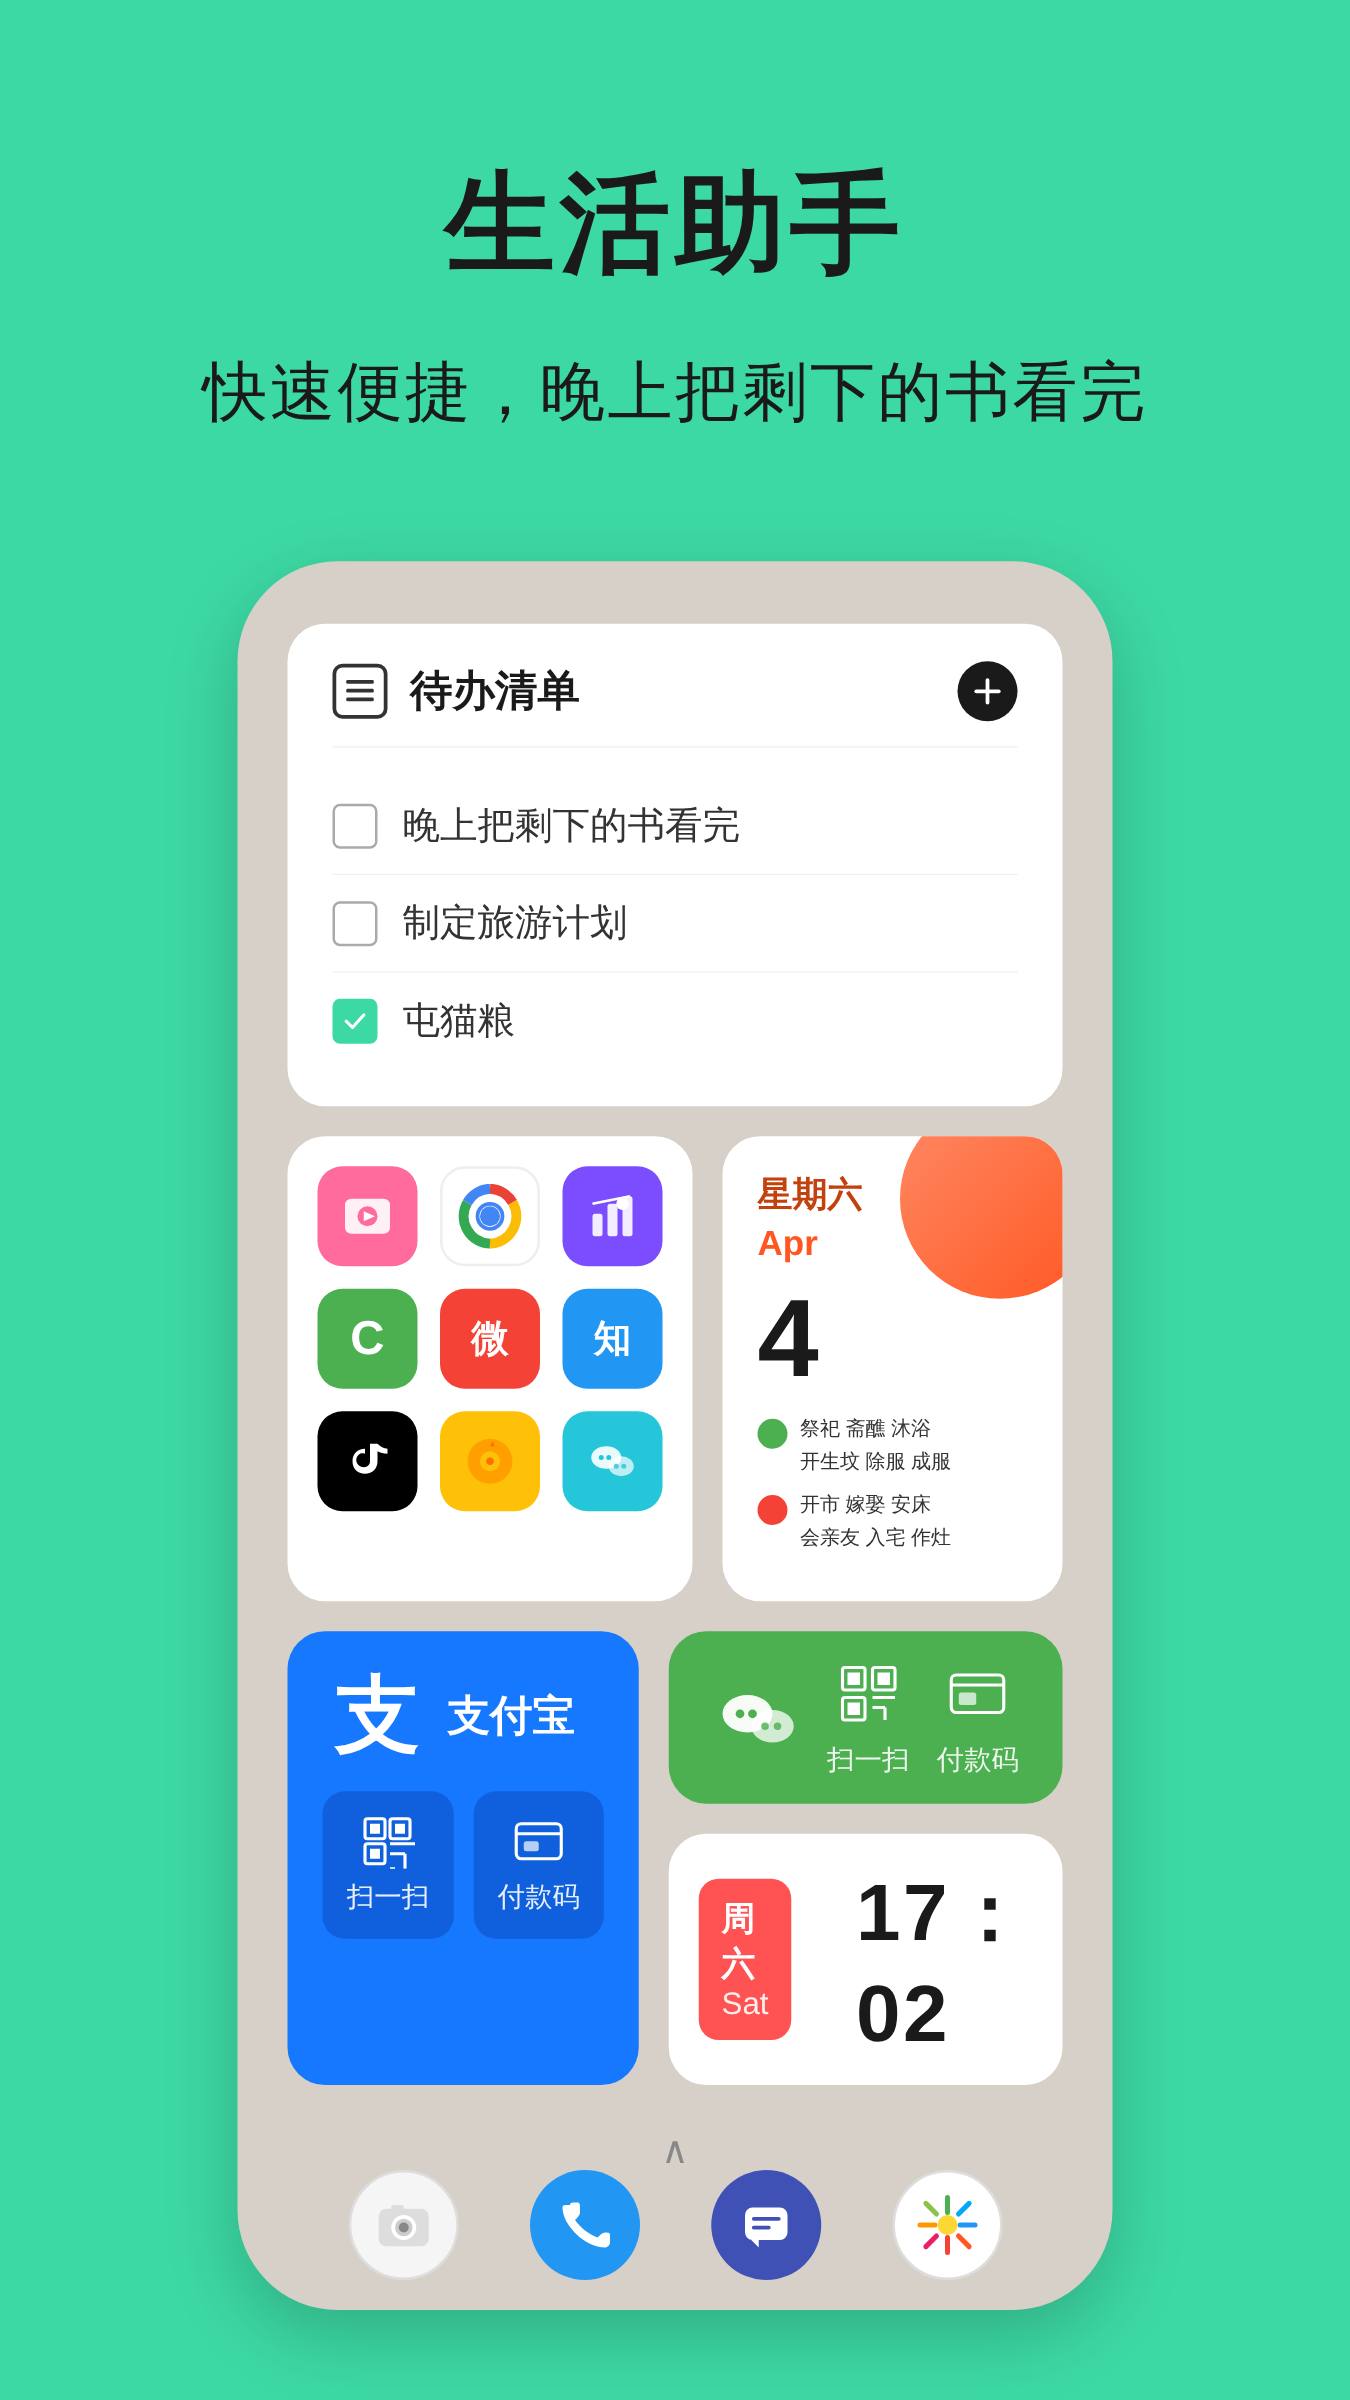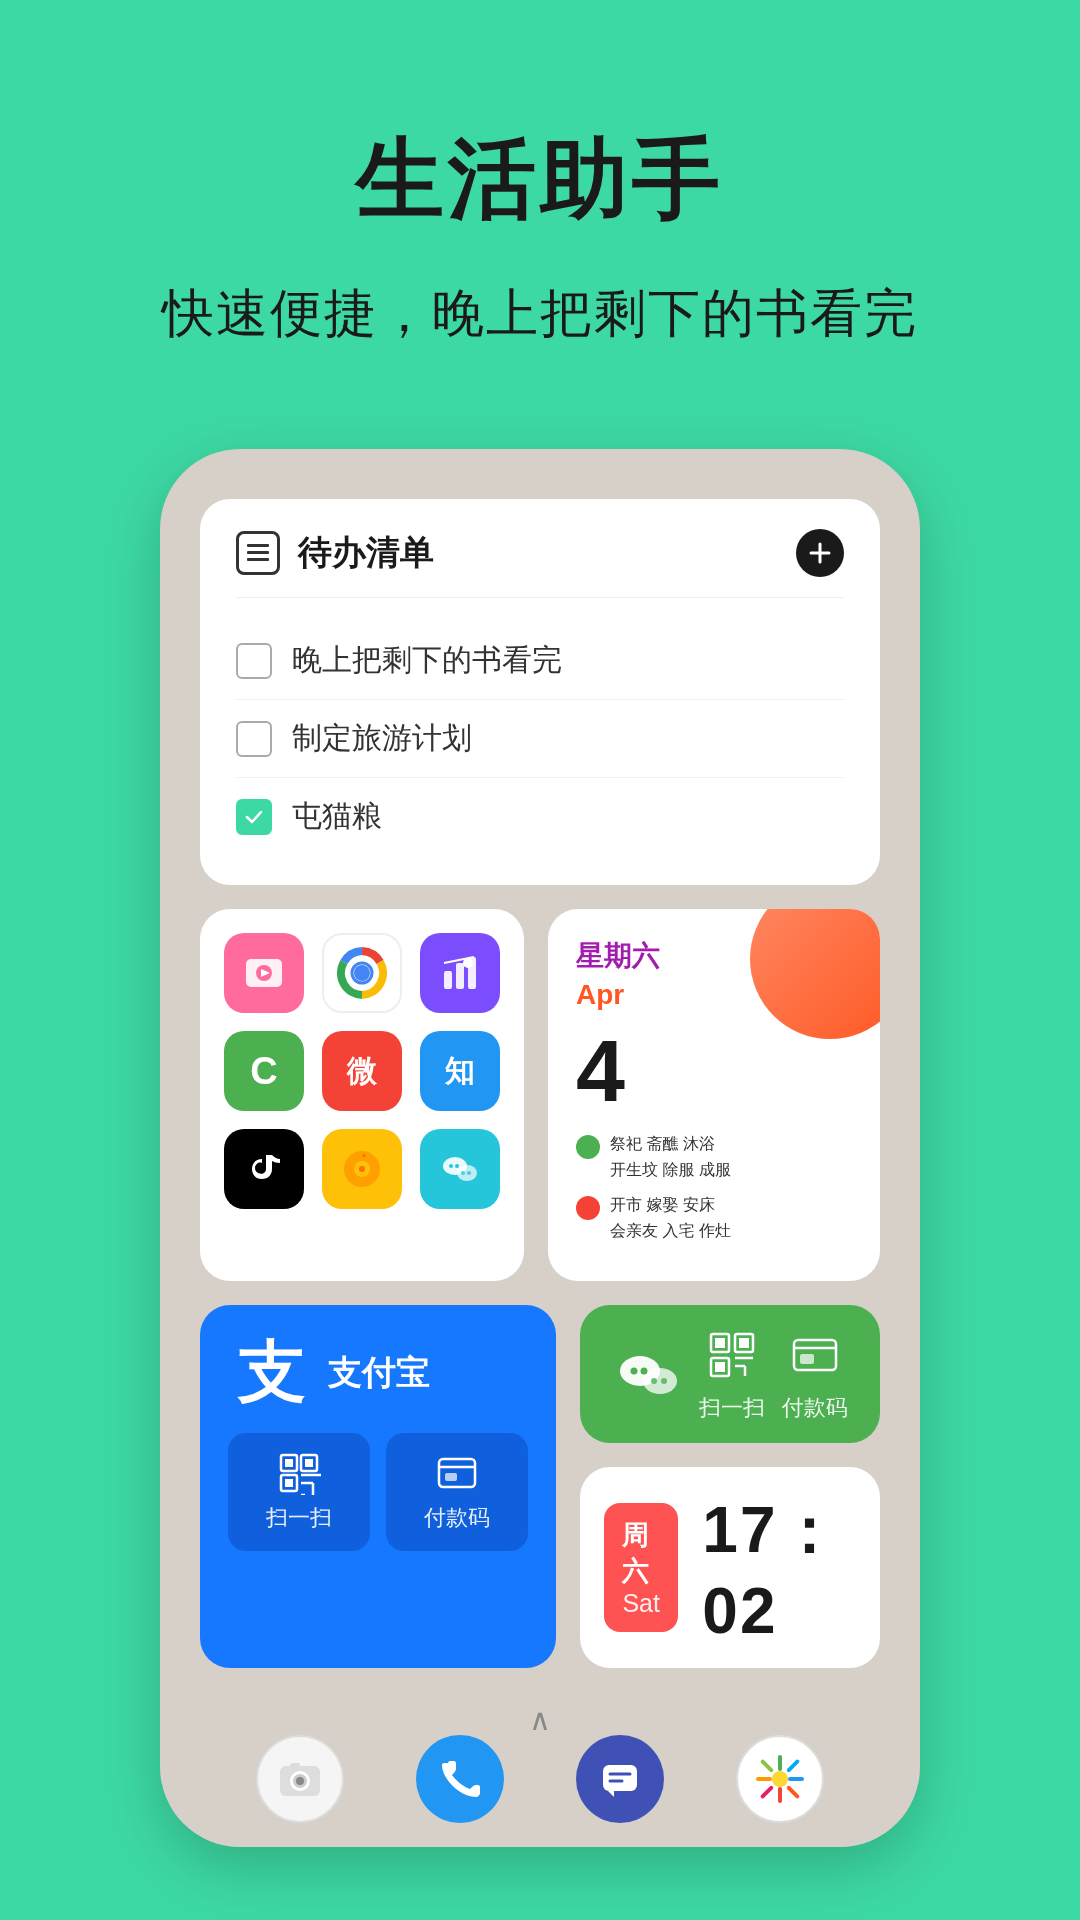--- a/index.html
+++ b/index.html
@@ -31,21 +31,21 @@
     }
 
     
     .phone-wrapper {
       display: flex;
       justify-content: center;
       padding: 0 60px;
       margin-top: 40px;
     }
     .phone-mockup {
-      width: 760px;
+      width: 700px;
       min-height: 1100px;
       background: #d6d0c8;
       border-radius: 80px;
       padding: 50px 40px 90px;
       position: relative;
       box-shadow: 0 20px 60px rgba(0,0,0,0.2);
     }
 
     
     .todo-widget {
@@ -176,21 +176,21 @@
     }
     .cal-day-num {
       font-size: 88px;
       font-weight: 900;
       color: #1a1a1a;
       line-height: 1;
     }
     .cal-weekday {
       font-size: 28px;
       font-weight: 600;
-      color: #a21caf;
+      color: #c2410c;
       margin-bottom: 4px;
     }
     .cal-month {
       font-size: 28px;
       font-weight: 600;
       color: #FF5722;
       margin-bottom: 16px;
     }
     .cal-tag-row {
       display: flex;
@@ -331,20 +331,21 @@
     .clock-day-en {
       font-size: 25px;
       color: rgba(255,255,255,0.9);
       font-weight: 500;
     }
     .clock-time {
       font-size: 64px;
       font-weight: 700;
       color: #1a1a1a;
       letter-spacing: 2px;
+      margin-left: 28px;
     }
 
     
     .chevron-row {
       text-align: center;
       padding: 10px 0 20px;
       color: #888;
       font-size: 30px;
     }
 

